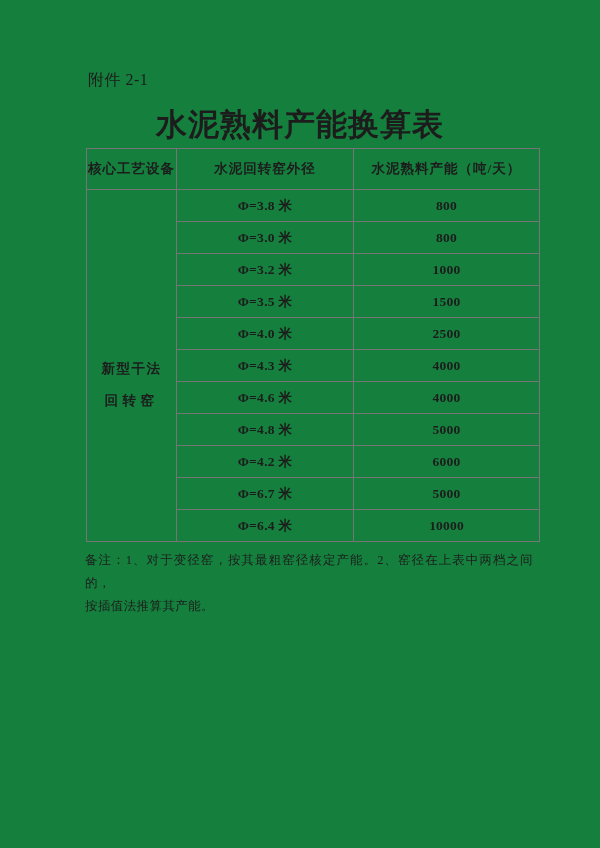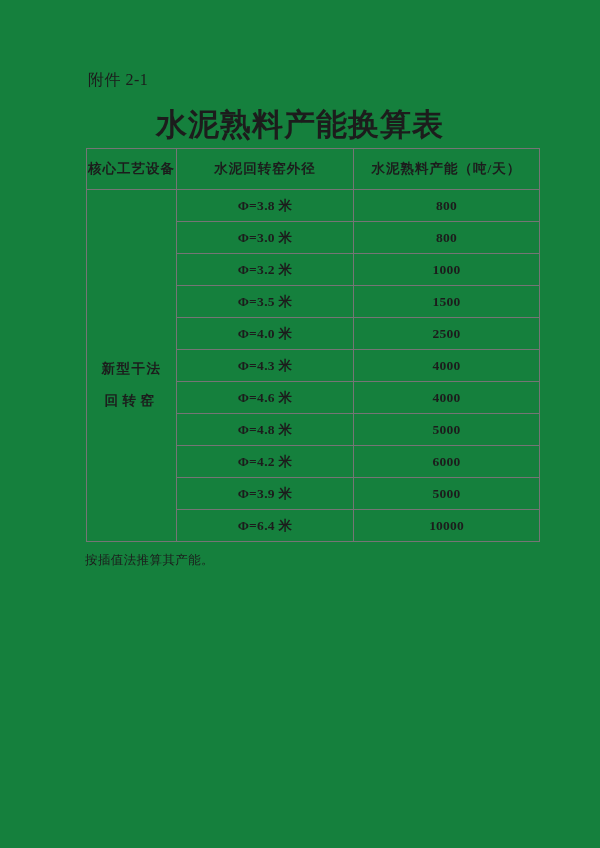--- a/index.html
+++ b/index.html
@@ -125,27 +125,28 @@
       </tr>
       <tr class="data-row">
         <td class="diameter-cell">Φ=4.8 米</td>
         <td class="capacity-cell">5000</td>
       </tr>
       <tr class="data-row">
         <td class="diameter-cell">Φ=4.2 米</td>
         <td class="capacity-cell">6000</td>
       </tr>
       <tr class="data-row">
-        <td class="diameter-cell">Φ=3.9 米</td>
+        <td class="diameter-cell">Φ=6.7 米</td>
         <td class="capacity-cell">5000</td>
       </tr>
       <tr class="data-row">
         <td class="diameter-cell">Φ=6.4 米</td>
         <td class="capacity-cell">10000</td>
       </tr>
     </tbody>
   </table>
 
   <div class="note">
+    <div>备注：1、对于变径窑，按其最粗窑径核定产能。2、窑径在上表中两档之间的，</div>
     <div>按插值法推算其产能。</div>
   </div>
 
 </div>
 
 </body></html>

